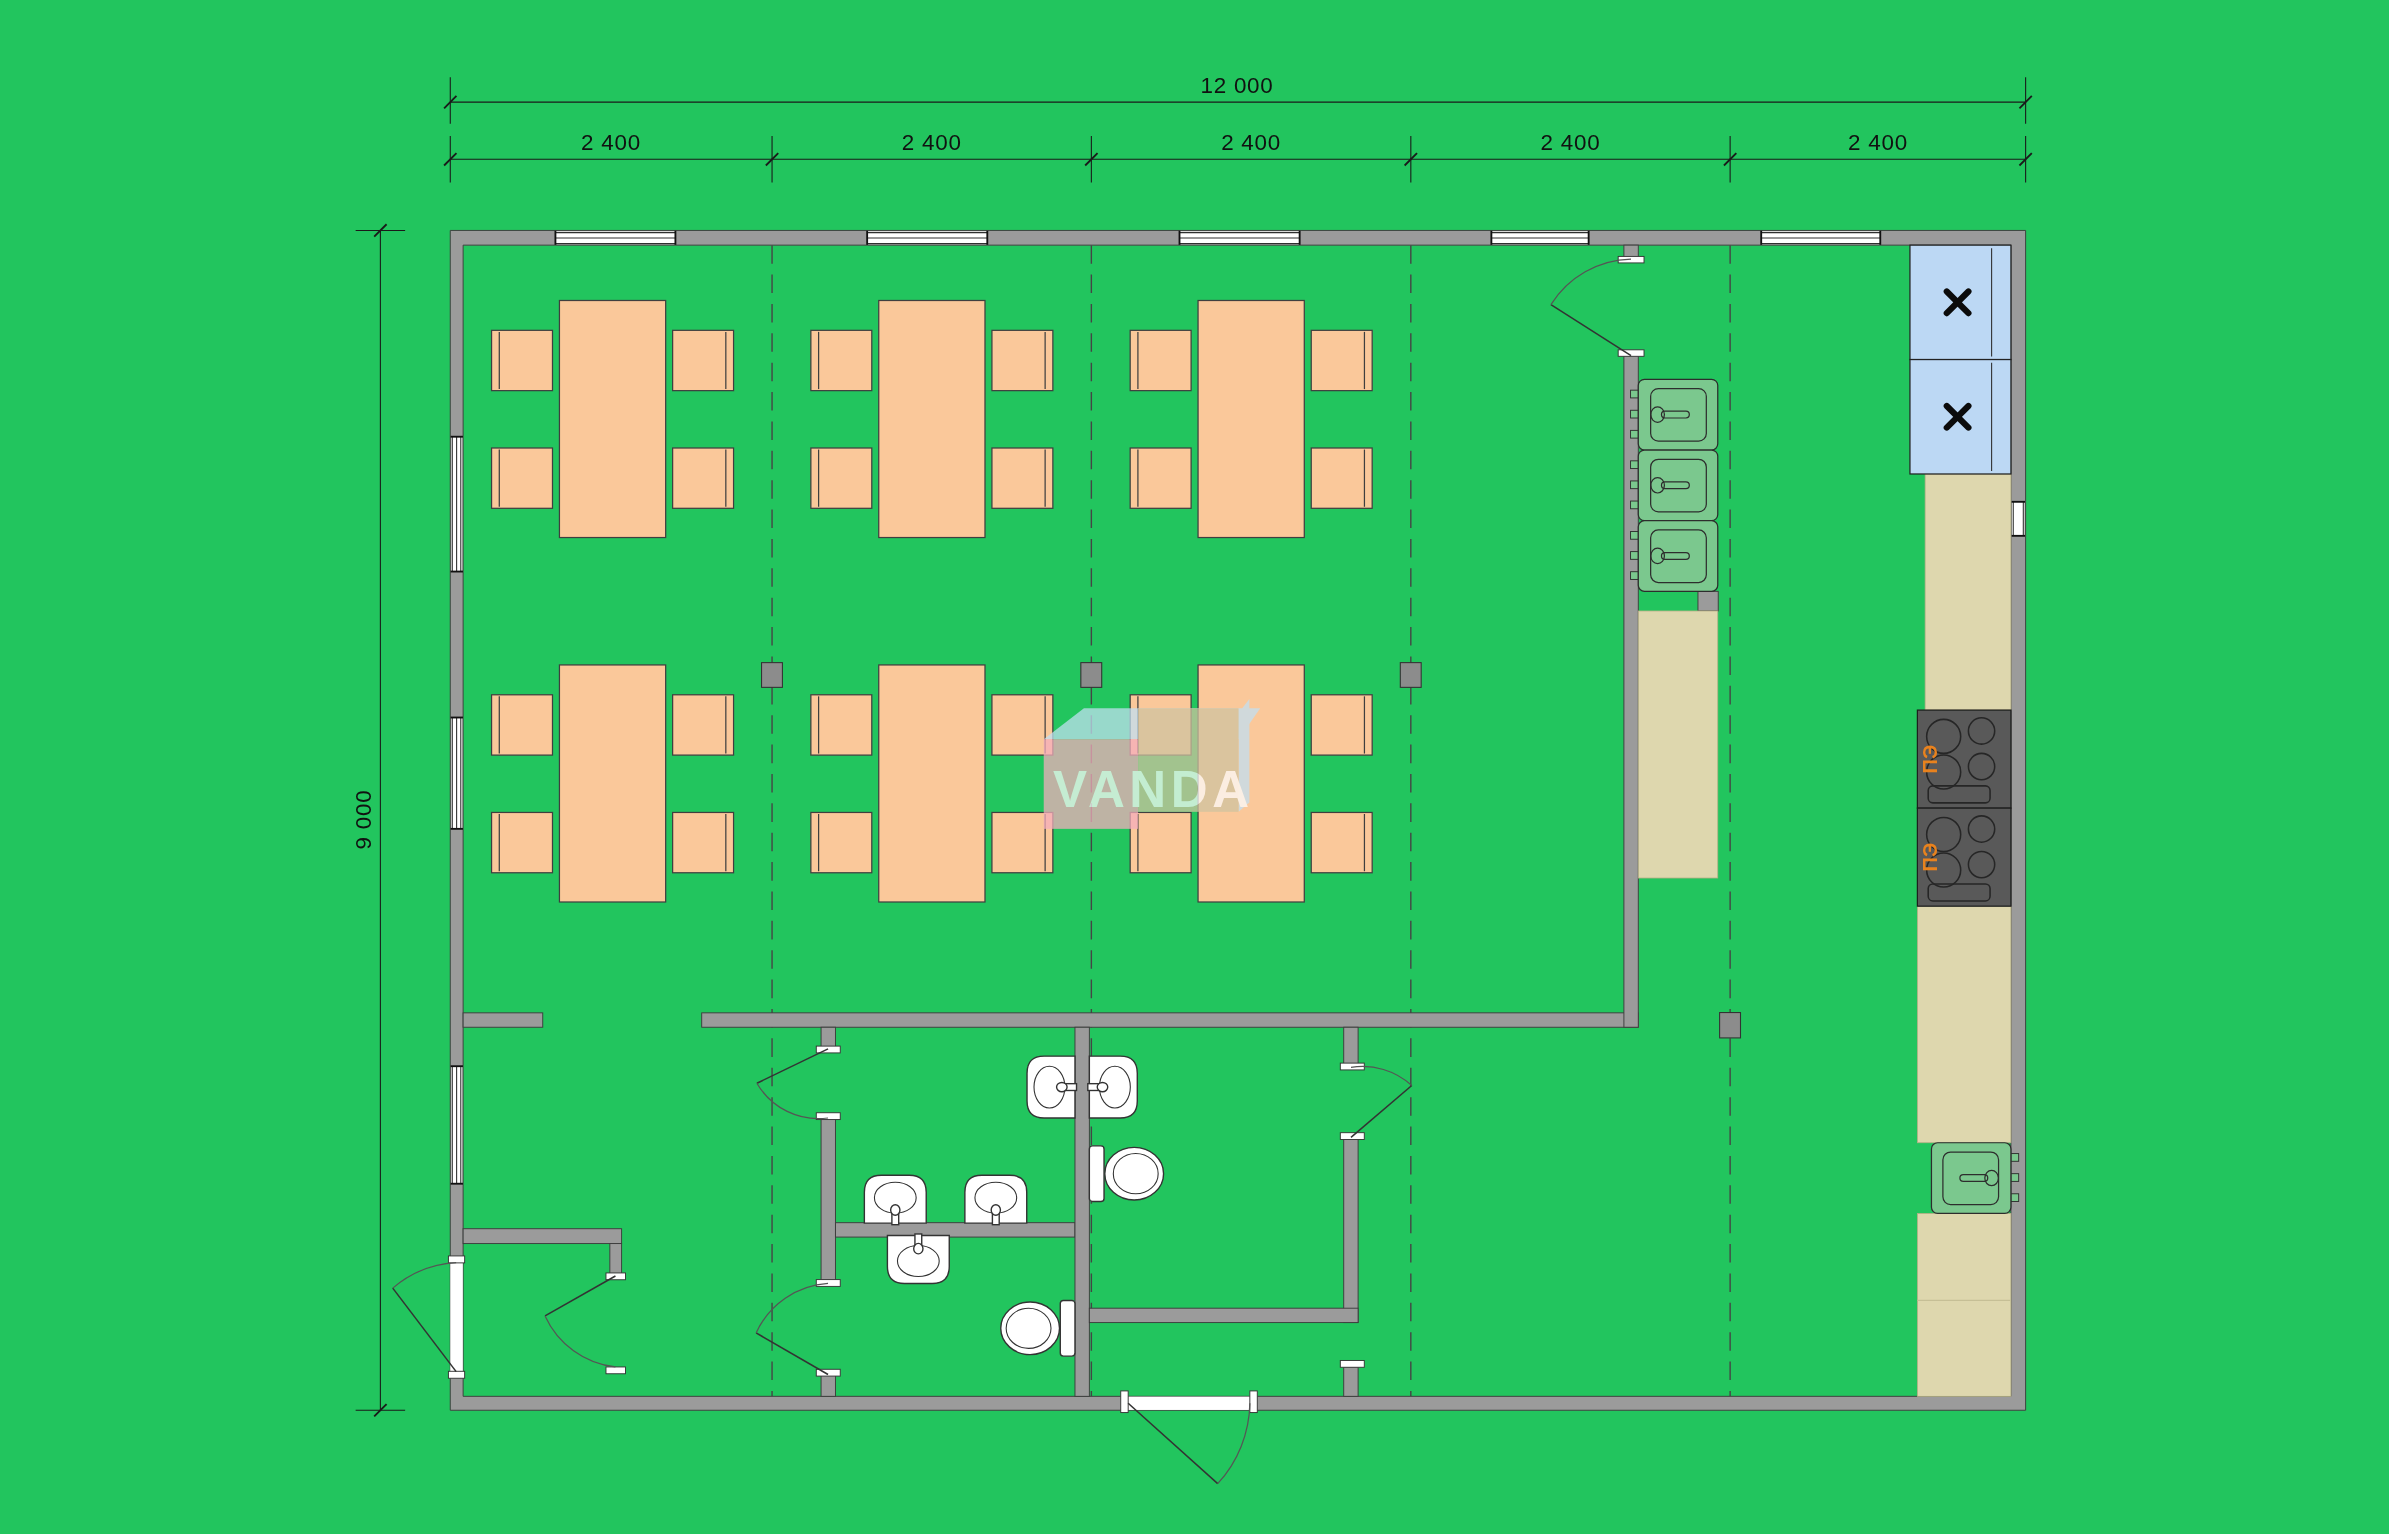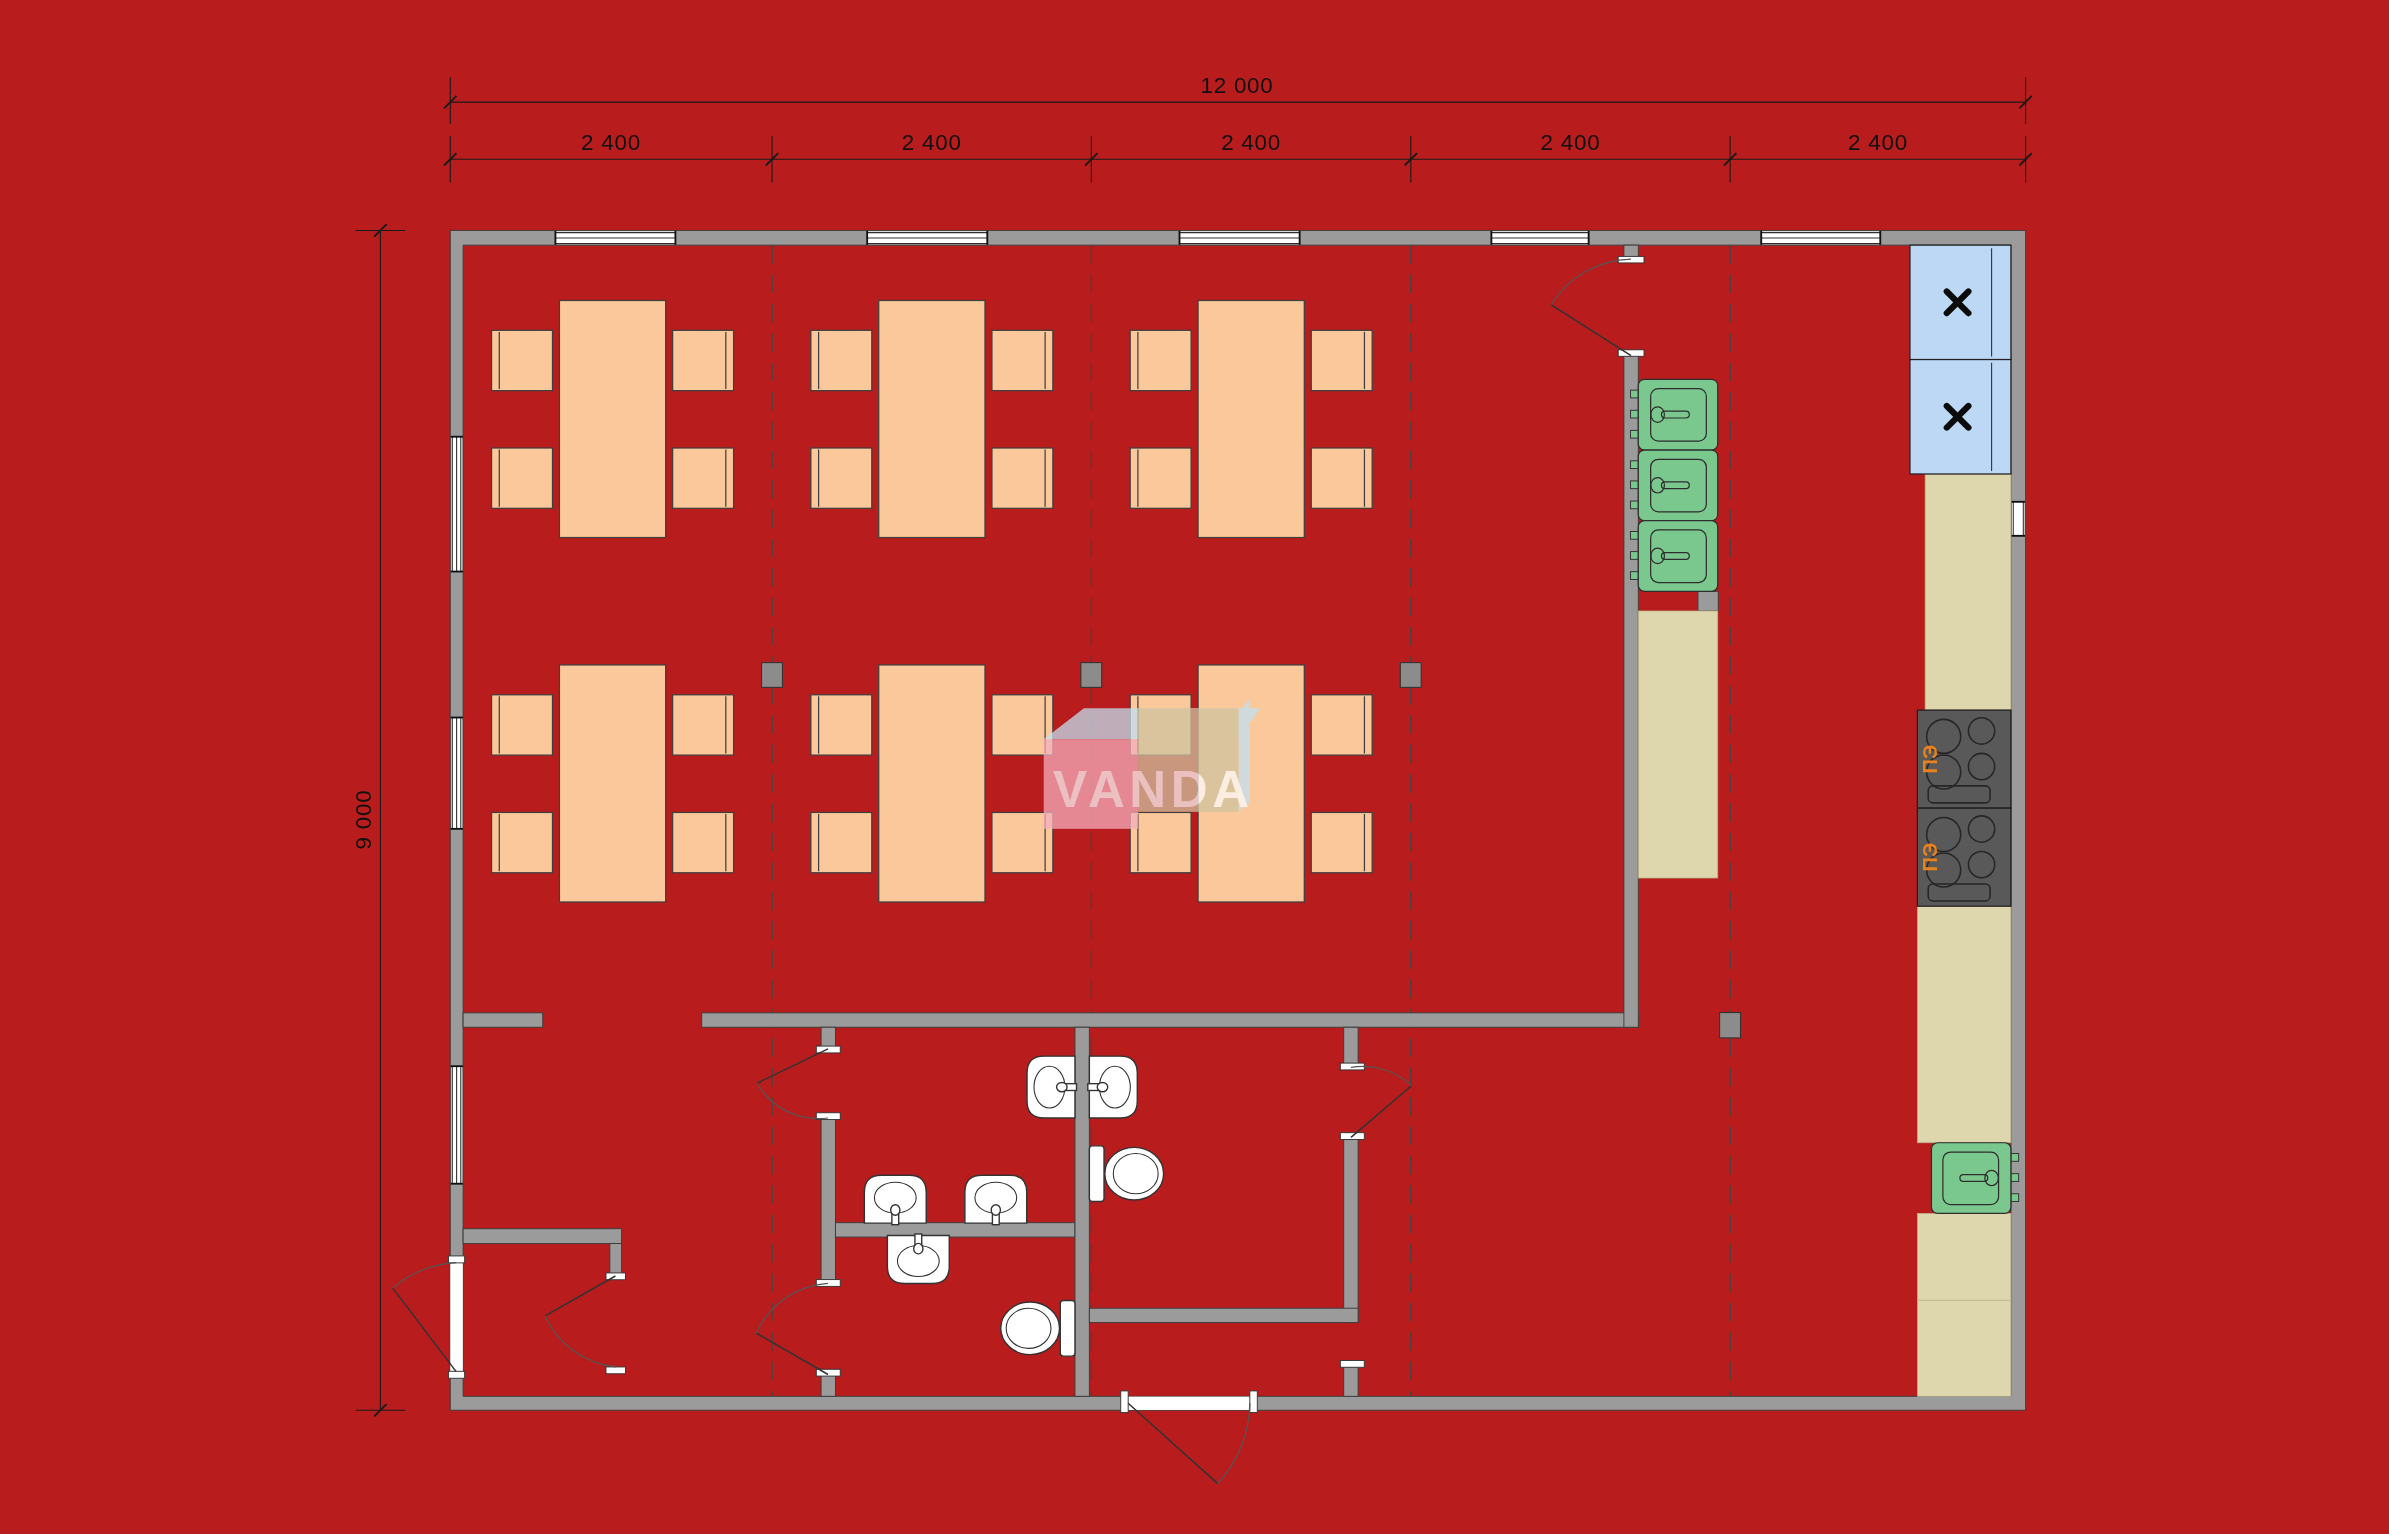--- a/index.html
+++ b/index.html
@@ -1,16 +1,16 @@
 <!DOCTYPE html>
 <html style="font-size:9.6px"><head>
 <meta charset="utf-8">
 <style>
   html,body{margin:0;padding:0;height:100%;background:#ffffff;}
-  .plan-wrap{width:100vw;height:100vh;display:block;background:#b91c1c;}
+  .plan-wrap{width:100vw;height:100vh;display:block;background:#22c55e;}
   svg{display:block;width:100%;height:100%;}
   
   .wall{fill:#9b9b9b;stroke:#3b3b3b;stroke-width:.6;}
   .win{fill:#ffffff;stroke:none;}
   .wline{stroke:#2f2f2f;stroke-width:.7;fill:none;}
   .wtick{stroke:#111;stroke-width:1.2;}
   .jamb{fill:#ffffff;stroke:#333;stroke-width:.6;}
   
   .fur{fill:#fac89a;stroke:#3f3f3f;stroke-width:.8;}
   .furline{stroke:#3f3f3f;stroke-width:.8;}

